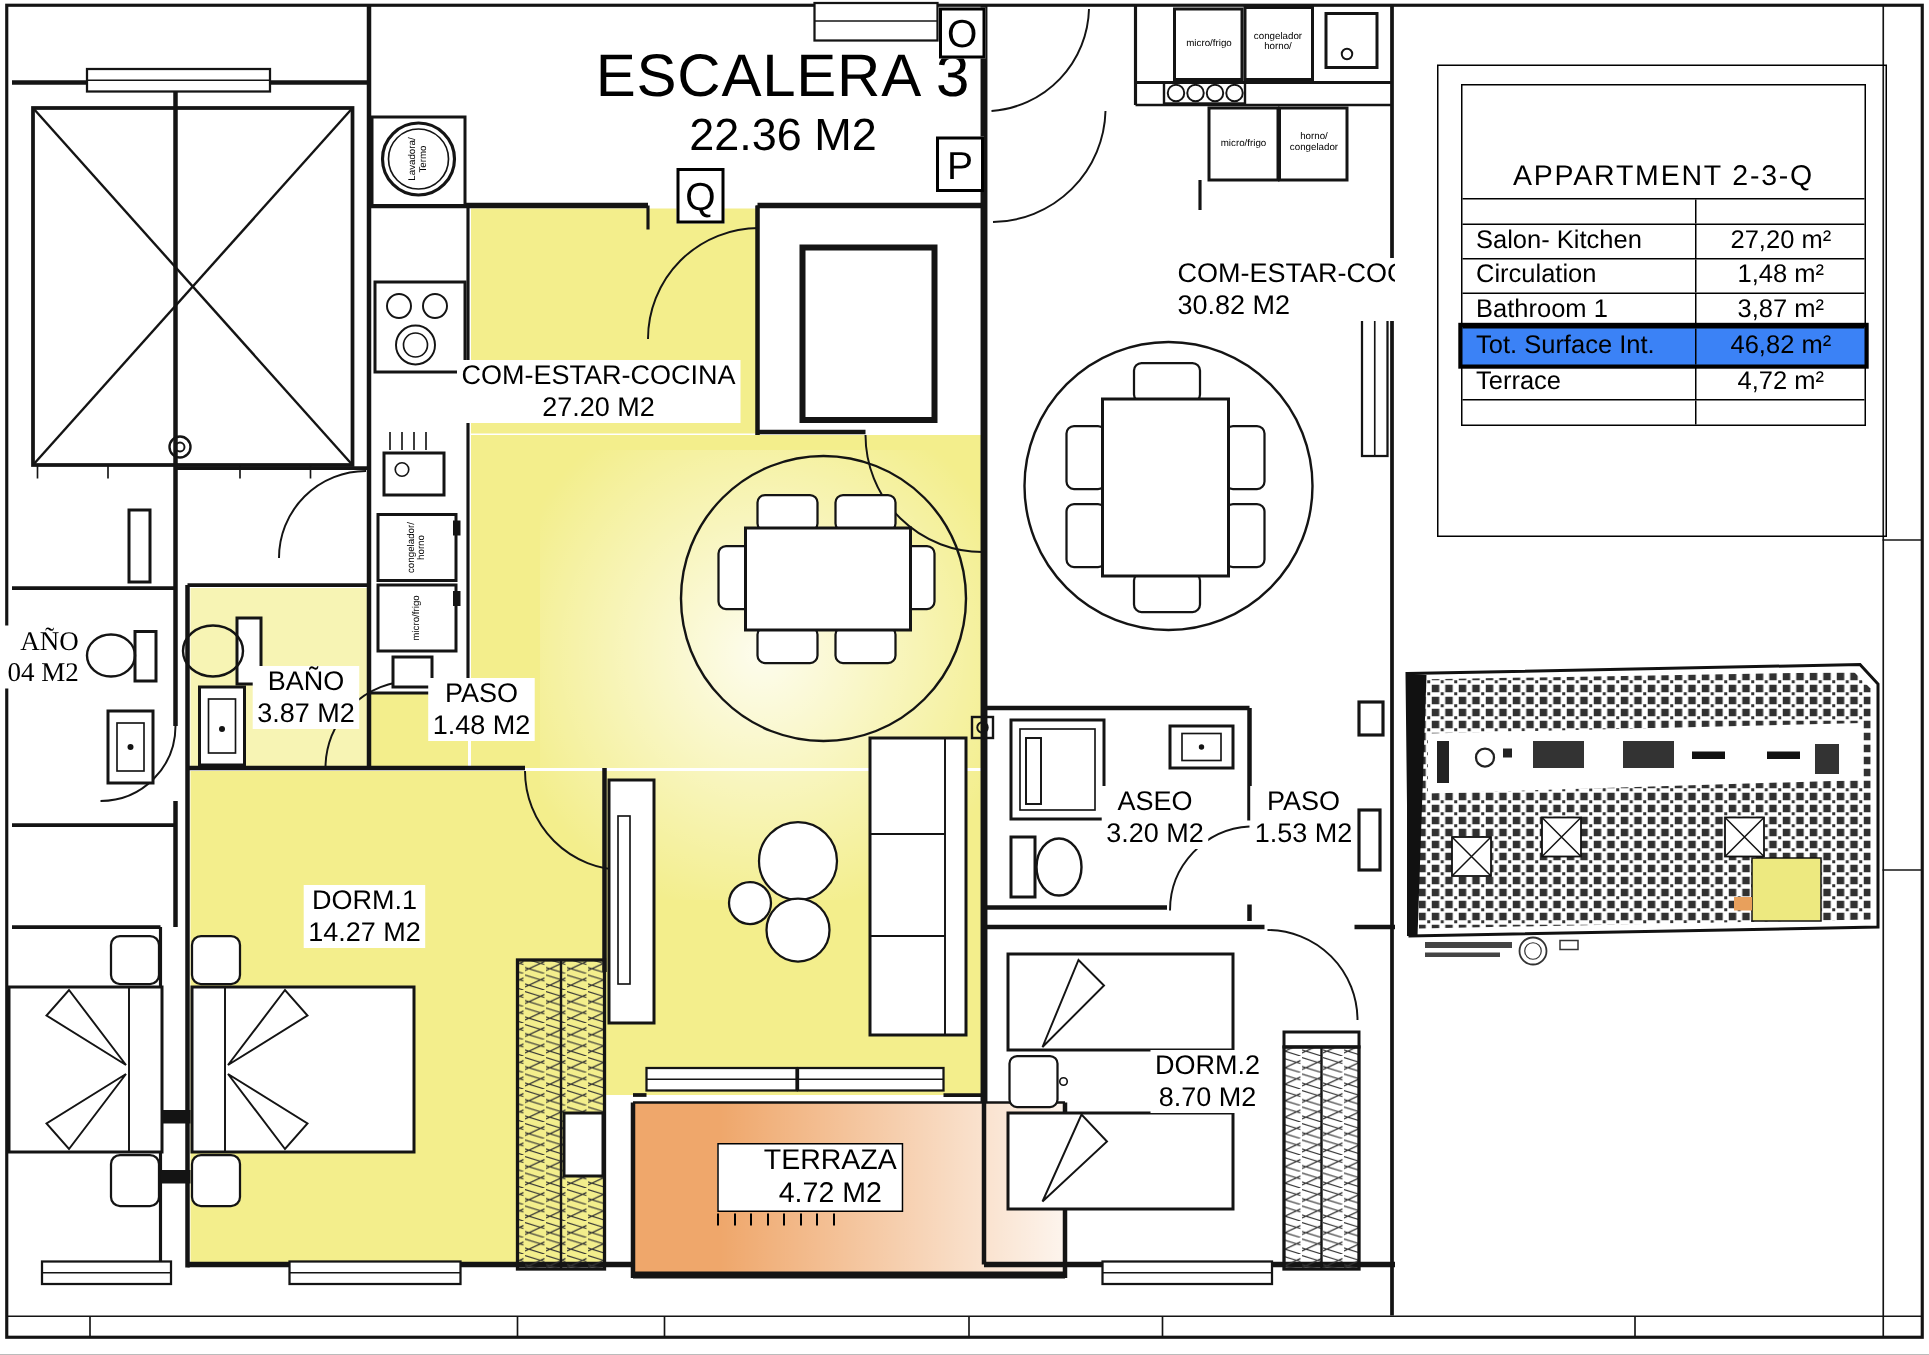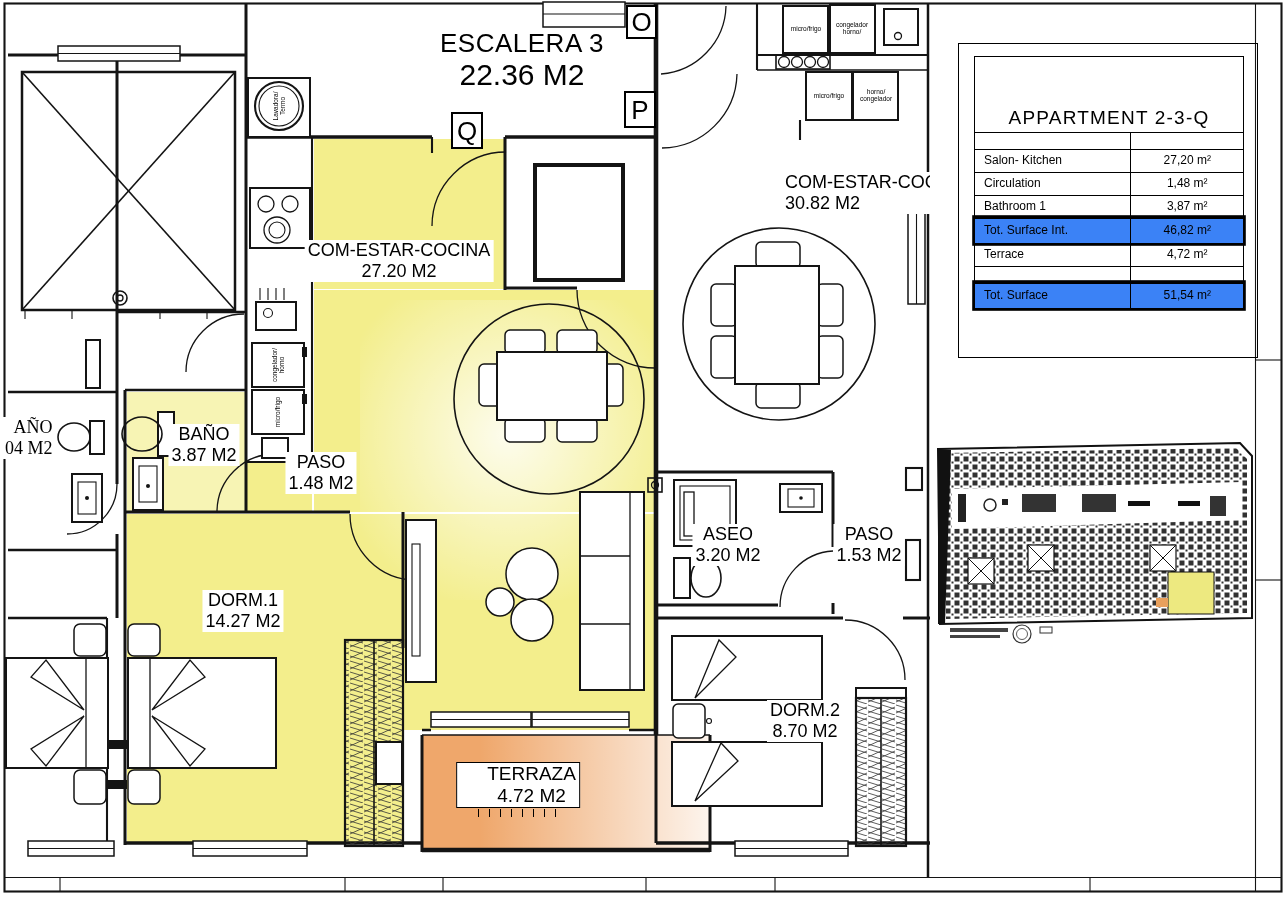--- a/index.html
+++ b/index.html
@@ -18,37 +18,37 @@
   .wf{fill:#fff;stroke:var(--wall,#141414);stroke-width:2}
   .wf15{fill:#fff;stroke:var(--wall,#141414);stroke-width:1.5}
   .wf4{fill:#fff;stroke:var(--wall,#141414);stroke-width:4}
   .blk{fill:var(--wall,#141414);stroke:none}
   .fy{fill:var(--apartment-fill,#F3EE8C)}
   .fyl{fill:var(--bathroom-fill,#F7F4B4)}
   .fo{fill:var(--terrace-fill,#EFA76B)}
   
   .lbl{position:absolute;background:#fff;text-align:center;white-space:nowrap;
        font-size:18px;line-height:1.16;padding:0 3px;transform:translateX(-50%);}
-  .lbl .big{font-size:26px;letter-spacing:.5px;}
+  .lbl .big{font-size:40px;letter-spacing:.5px;}
   .lbl .med{font-size:30px;}
   .marker{position:absolute;border:2.4px solid #000;background:#fff;display:flex;
           align-items:center;justify-content:center;font-size:26px;line-height:1;}
   .vapp{position:absolute;font-size:6.5px;line-height:1.1;text-align:center;width:46px;
         transform:translate(-50%,-50%) rotate(-90deg);}
   .happ{position:absolute;font-size:6.5px;line-height:1.1;text-align:center;width:42px;
         transform:translate(-50%,-50%);}
   .terr{border:1.5px solid #000;}
   .ticks{position:absolute;height:8px;background:repeating-linear-gradient(90deg,#000 0 1.4px,transparent 1.4px 11px);}
   .clipbox{transform:none;text-align:left;overflow:hidden;width:142px;}
   .clipbox .l2{text-align:left;width:130px;}
   
   .tblbox{position:absolute;left:958px;top:43px;width:298px;height:313px;border:1.7px solid #000;}
   .tbl{position:absolute;left:974px;top:56px;width:268px;border:1.7px solid #000;background:#fff;}
   .trow{display:flex;border-top:1.35px solid #000;height:23px;box-sizing:border-box;
-        font-size:12px;line-height:20px;}
+        font-size:17px;line-height:20px;}
   .trow:first-child{border-top:none;margin-top:48px;}
   .trow .tl{flex:0 0 58%;padding-left:9px;box-sizing:border-box;overflow:hidden;}
   .trow .tv{flex:1;border-left:1.35px solid #000;text-align:center;}
   .trow.title{display:block;text-align:center;height:27px;font-size:19px;line-height:26px;letter-spacing:1.2px;}
   .trow.spacer{height:17px;}
   .trow.hl{box-shadow:0 0 0 2.8px #000;position:relative;z-index:2;background:#3b82f6;height:25px;line-height:22px;}
 </style>
 </head>
 <body>
 
@@ -378,47 +378,47 @@
     </div>
 <div class="marker" style="left:451px;top:112px;width:28px;height:33px;">
       <span>Q</span>
     </div>
 
 <div class="lbl" style="left:399px;top:240px;">
   <div>COM-ESTAR-COCINA</div>
   <div>27.20 M2</div>
 </div>
 
-<div class="lbl" style="left:204px;top:424px;">
+<div class="lbl" style="left:204px;top:444px;">
   <div>BAÑO</div>
   <div>3.87 M2</div>
 </div>
 
 <div class="lbl" style="left:321px;top:452px;">
   <div>PASO</div>
   <div>1.48 M2</div>
 </div>
 
 <div class="lbl" style="left:243px;top:590px;">
   <div>DORM.1</div>
   <div>14.27 M2</div>
 </div>
 
-<div class="lbl terr" style="left:518px;top:762px;font-size:19px;padding-left:30px;">
+<div class="lbl terr" style="left:540px;top:762px;font-size:19px;padding-left:30px;">
   <div>TERRAZA</div>
   <div>4.72 M2</div>
 </div>
 <div class="ticks" style="left:478px;top:809px;width:82px;"></div>
 
 <div class="lbl clipbox" style="left:782px;top:172px;">
   <div>COM-ESTAR-COCINA</div>
   <div class="l2">30.82 M2</div>
 </div>
 
-<div class="lbl" style="left:728px;top:524px;">
+<div class="lbl" style="left:770px;top:524px;">
   <div>ASEO</div>
   <div>3.20 M2</div>
 </div>
 
 <div class="lbl" style="left:869px;top:524px;">
   <div>PASO</div>
   <div>1.53 M2</div>
 </div>
 
 <div class="lbl" style="left:805px;top:700px;">
@@ -463,19 +463,15 @@
         <div class="tv">46,82 m²</div>
   </div>
   <div class="trow">
     <div class="tl">Terrace</div>
         <div class="tv">4,72 m²</div>
   </div>
   <div class="trow spacer">
         <div class="tl"></div>
         <div class="tv"></div>
       </div>
-  <div class="trow hl">
-    <div class="tl">Tot. Surface</div>
-        <div class="tv">51,54 m²</div>
-  </div>
 </div>
 
 </div>
 
 </body></html>

